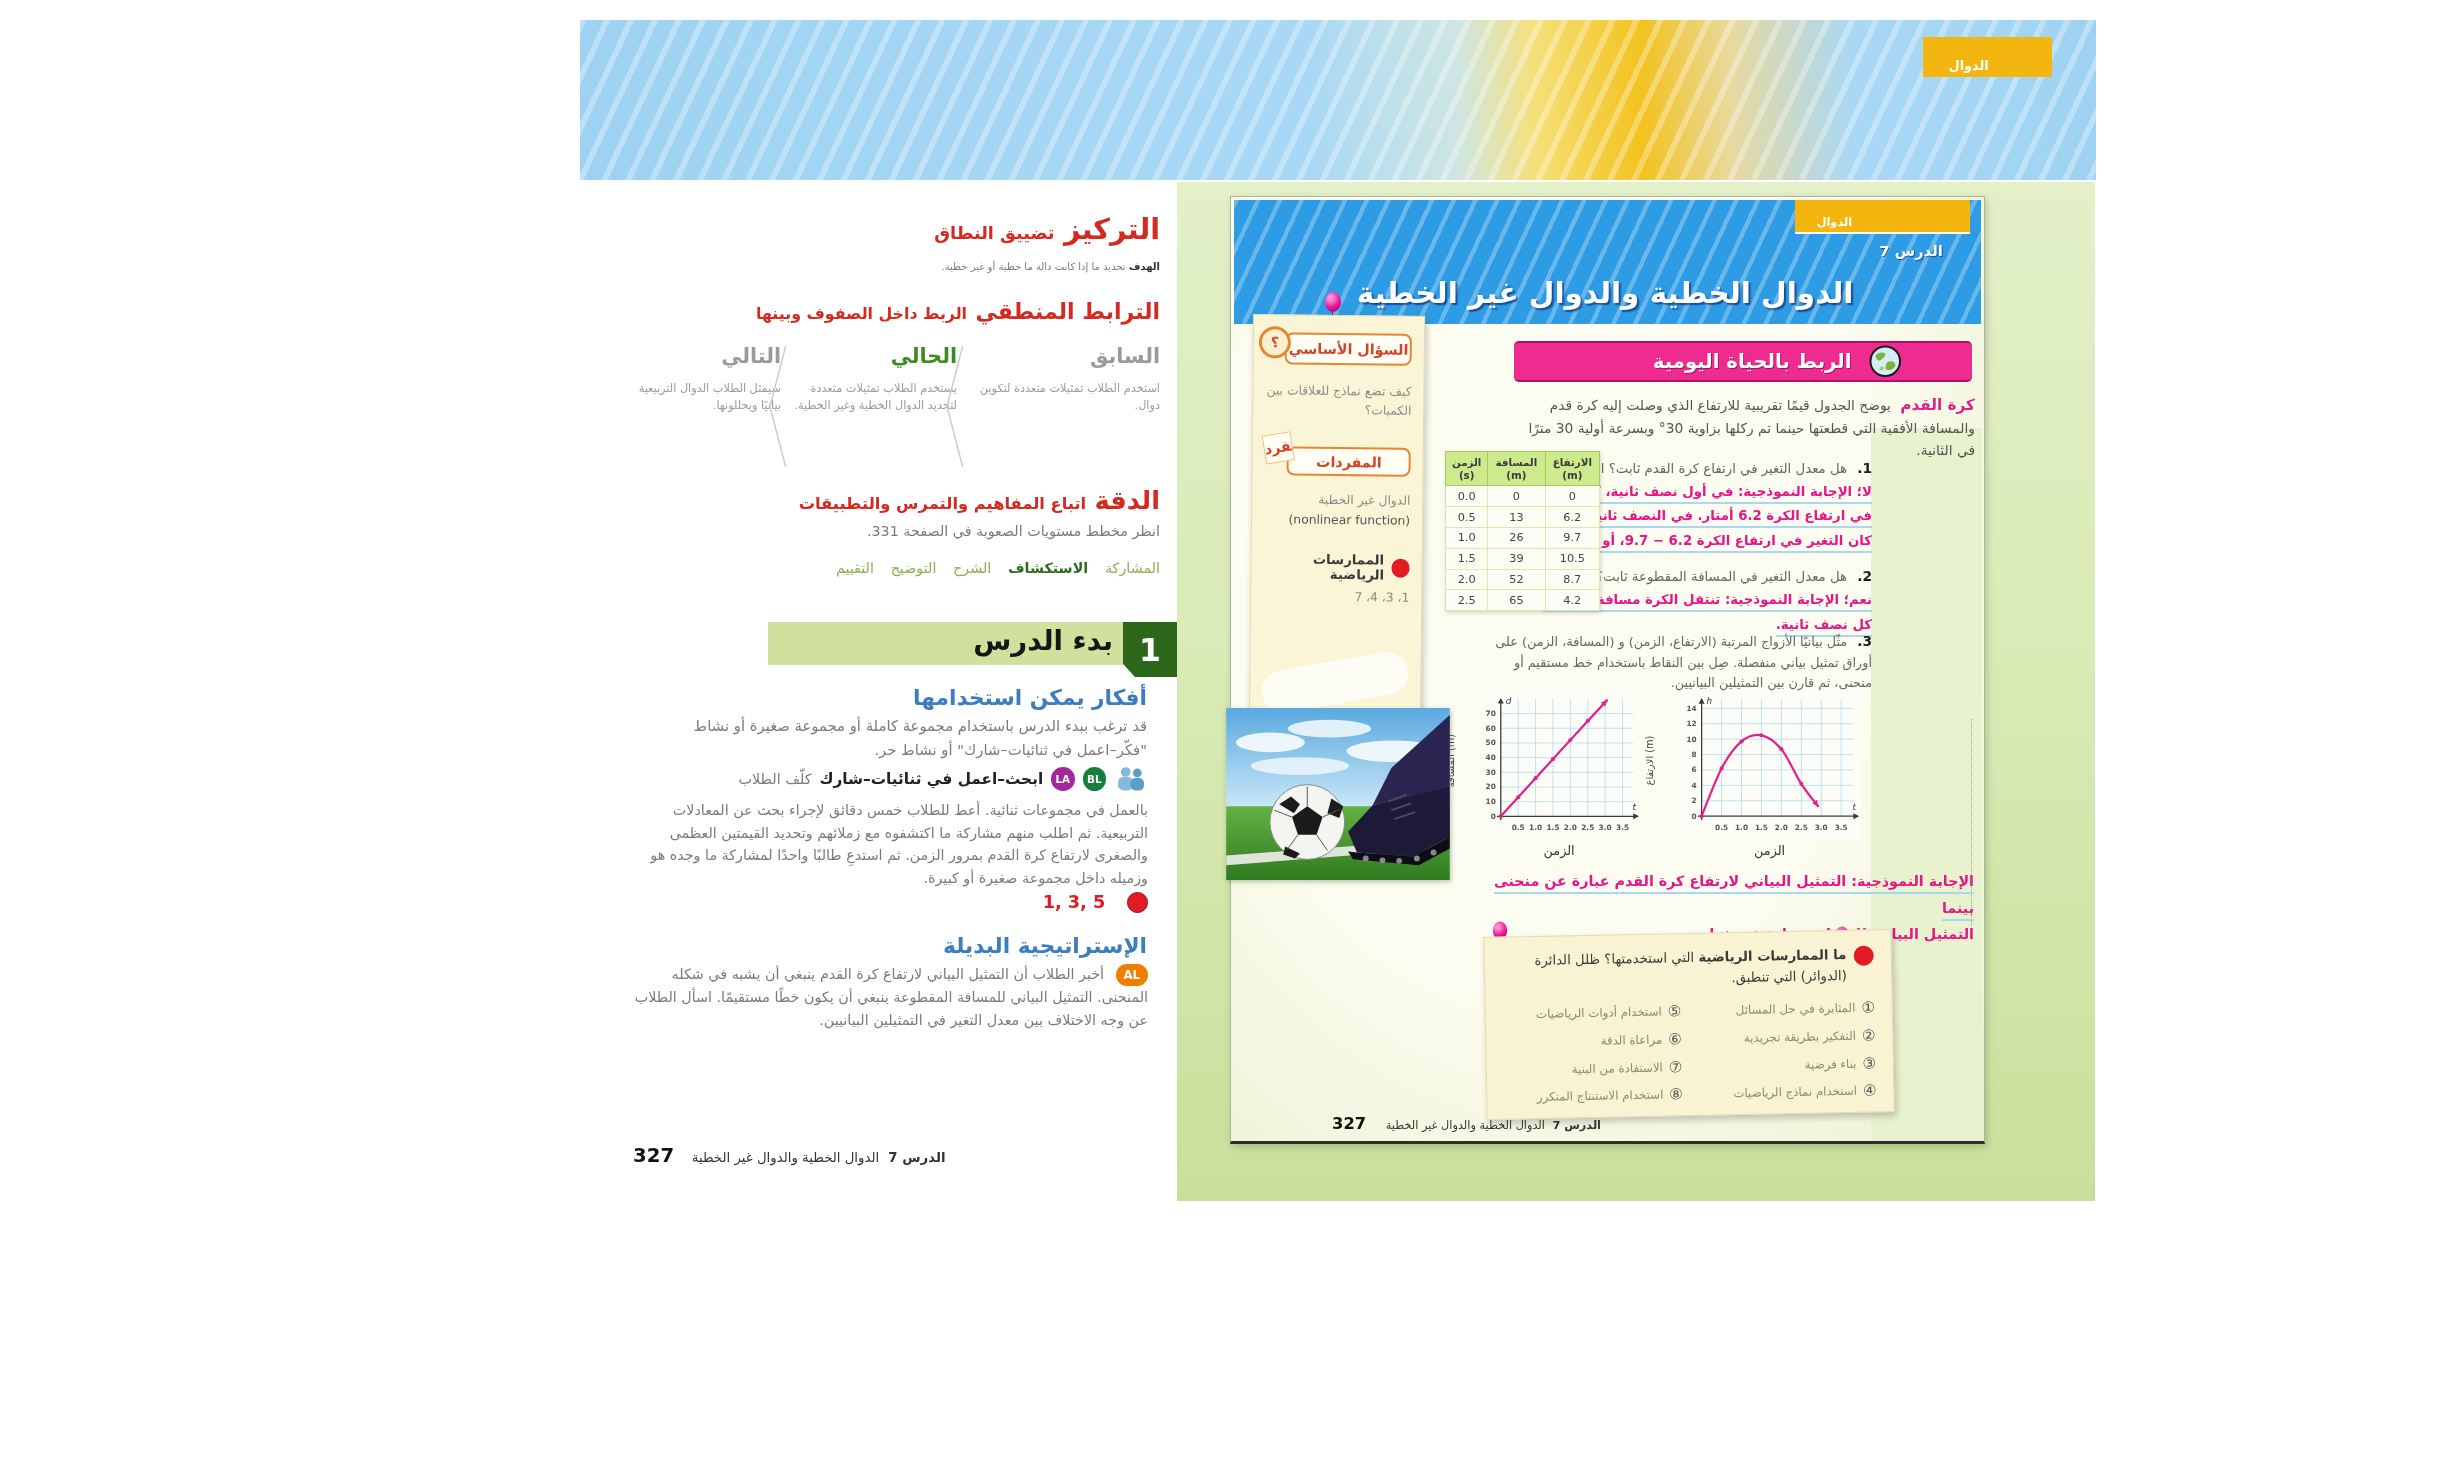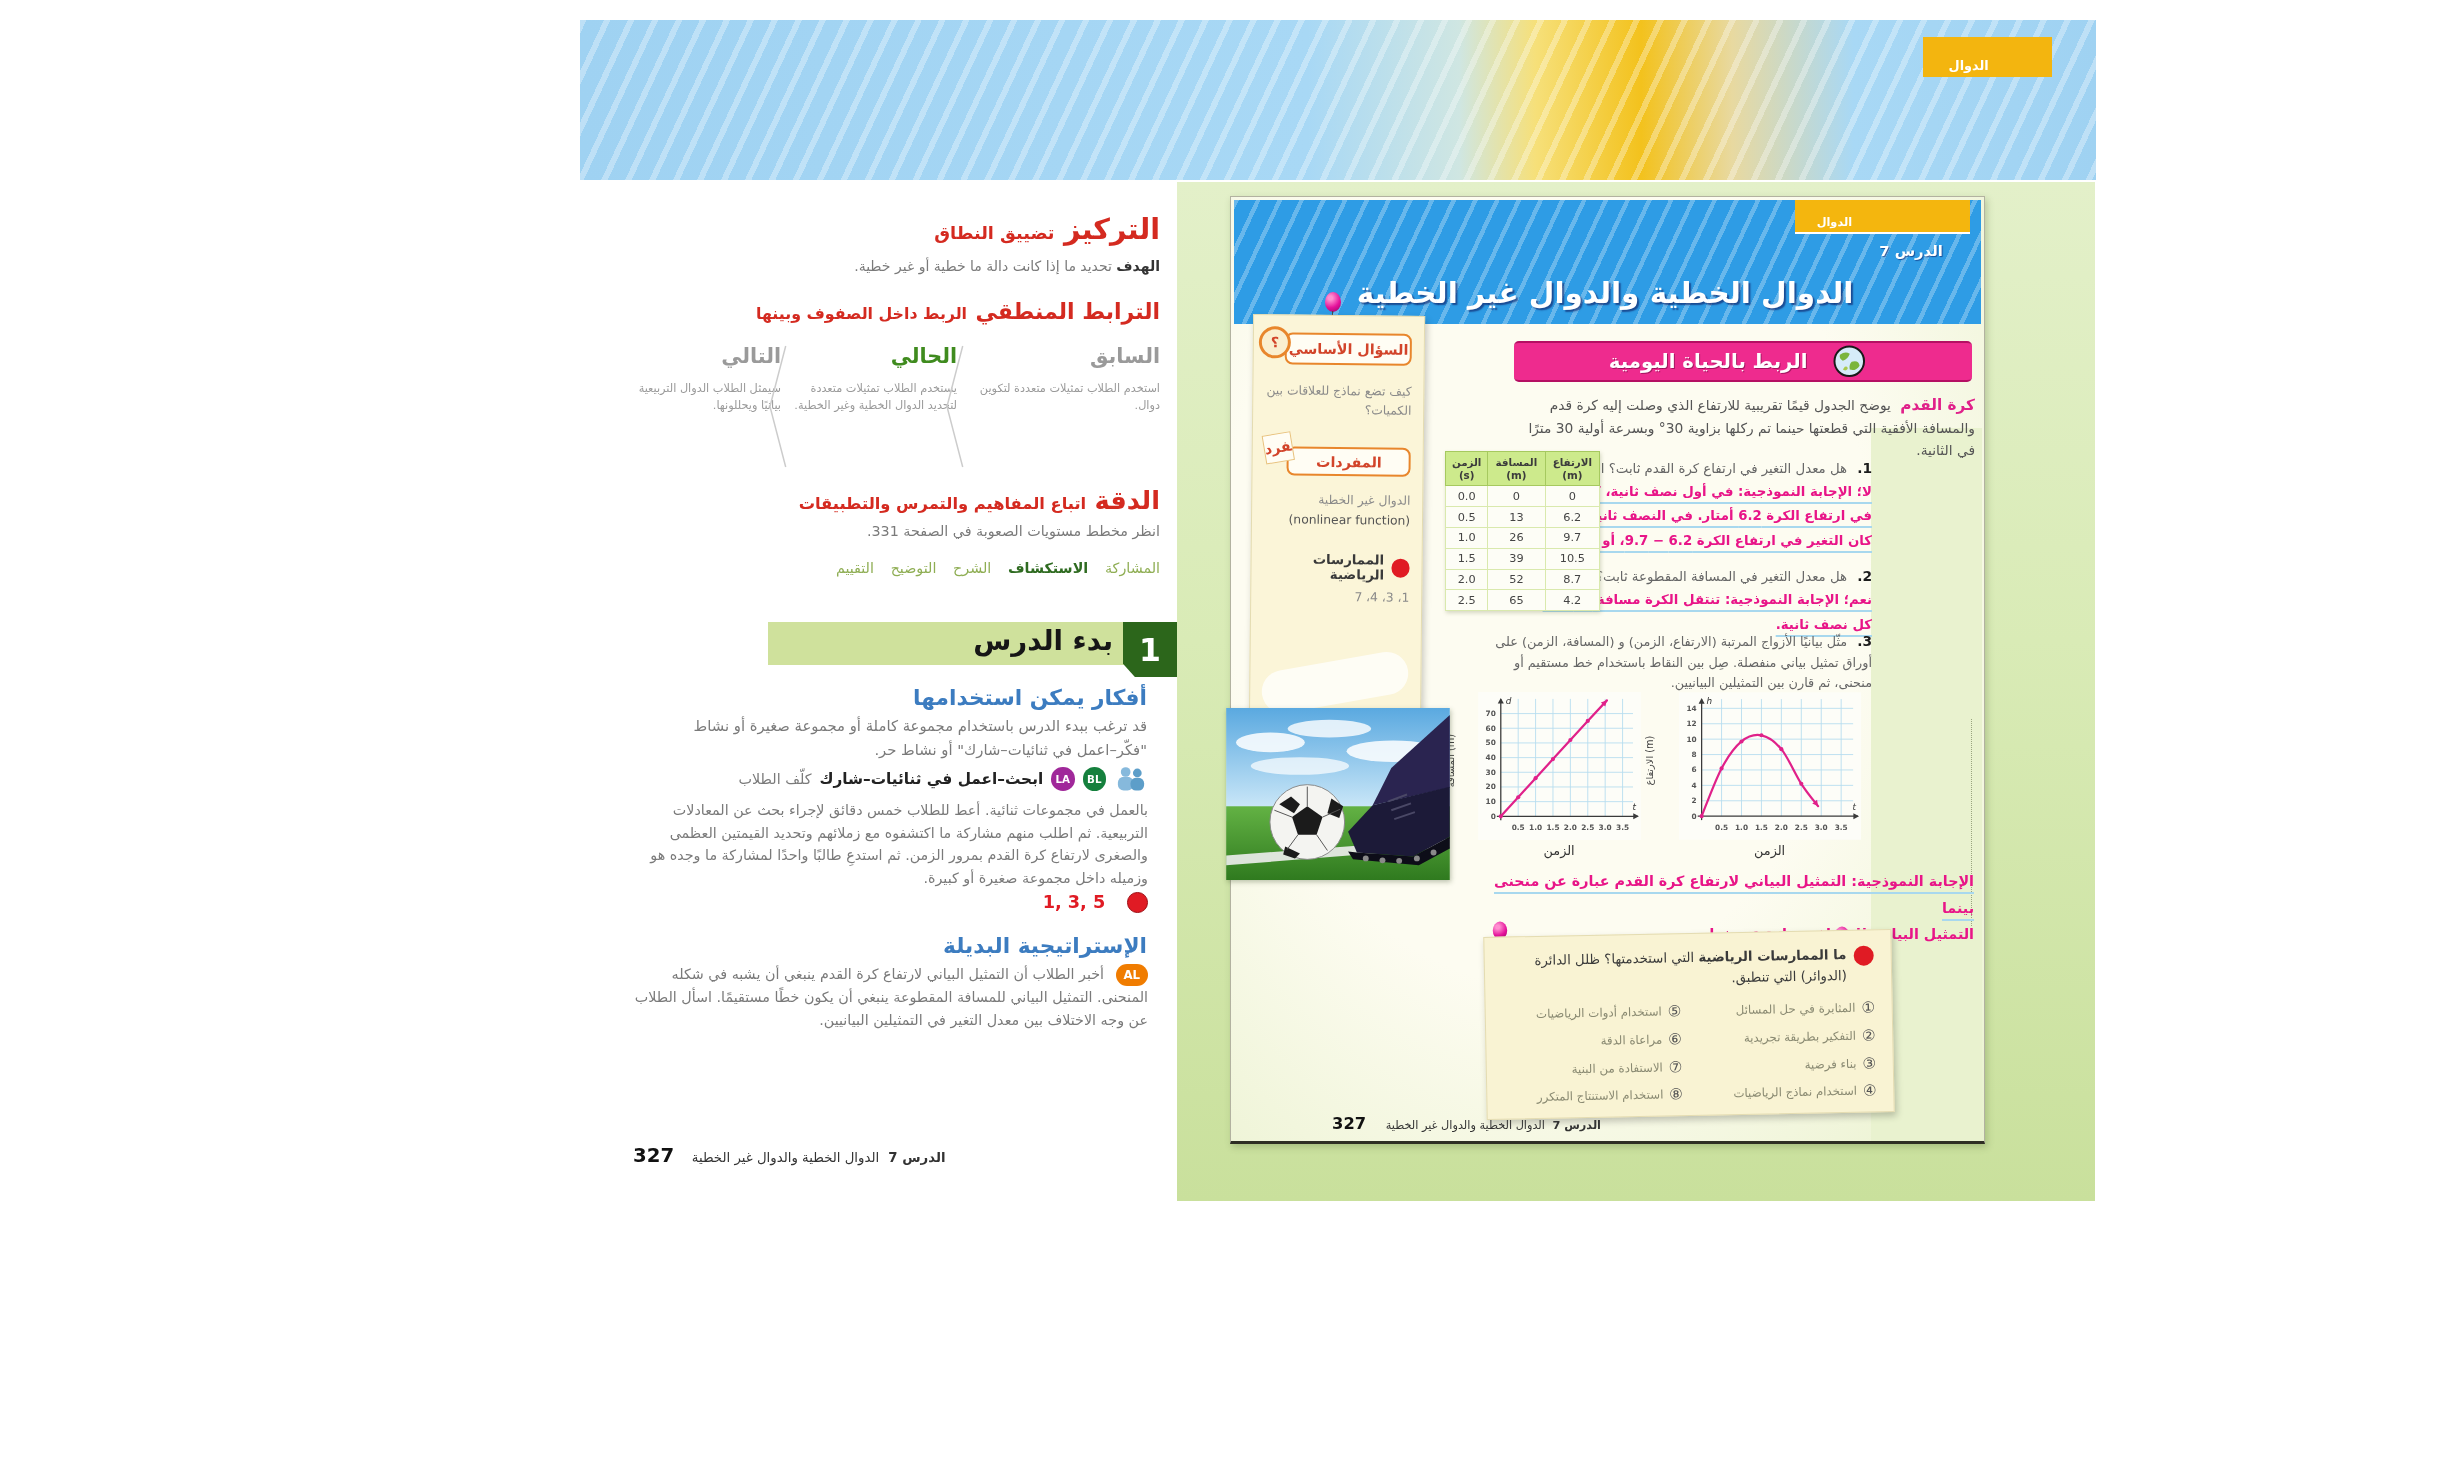--- a/index.html
+++ b/index.html
@@ -12,21 +12,21 @@
   .top-band .stripes{position:absolute;inset:0;
     background:repeating-linear-gradient(115deg,rgba(255,255,255,.32) 0 5.9px,rgba(255,255,255,0) 5.9px 21.7px);}
   .corner-tab{position:absolute;left:1923px;top:37px;width:129px;height:40px;background:#f3b50f;
     display:flex;align-items:flex-end;padding:0 0 3.9px 25.6px;}
   .corner-tab span{color:#ffffff;font-weight:bold;font-size:12.8px;}
   
   .lc{position:absolute;color:#7a7a7a;direction:rtl;text-align:right;}
   .red-h{color:#d42a20;font-weight:bold;}
   .lc-focus{left:581px;top:212px;width:579px;}
   .lc-focus .t1{font-size:28.6px;} .lc-focus .t2{font-size:17.7px;margin-right:6.9px;}
-  .lc-goal{left:581px;top:256px;width:579px;font-size:14px;line-height:21.7px;}
+  .lc-goal{left:581px;top:256px;width:579px;font-size:10px;line-height:21.7px;}
   .lc-goal b{color:#333;}
   .lc-coh{left:581px;top:299px;width:579px;}
   .lc-coh .t1{font-size:22px;} .lc-coh .t2{font-size:15.8px;margin-right:5.9px;}
   .tl-col{position:absolute;direction:rtl;text-align:right;}
   .tl-title{font-size:20.7px;font-weight:bold;color:#9a9a9a;margin-bottom:11.8px;}
   .tl-title.cur{color:#3f8b1e;}
   .tl-text{font-size:11.3px;line-height:17px;color:#9a9a9a;}
   .tl-sep{position:absolute;}
   .lc-rigor{left:581px;top:485px;width:579px;}
   .lc-rigor .t1{font-size:25.6px;} .lc-rigor .t2{font-size:16.3px;margin-right:5.9px;}
@@ -105,21 +105,21 @@
     color:#d2442a;font-size:6.4px;font-weight:bold;overflow:hidden;}
   .note1 .term{margin-top:14.8px;font-size:12.3px;line-height:19.7px;color:#8a8a8a;}
   .note1 .term .en{direction:ltr;display:inline-block;color:#555;}
   .mp-row{margin-top:21.7px;display:flex;align-items:center;gap:6.9px;}
   .mp-row .dot{width:18.7px;height:18.7px;border-radius:50%;background:#e01b24;flex:0 0 auto;}
   .mp-row span{font-size:13.3px;font-weight:bold;color:#3a3a3a;}
   .note1 .mp-n{margin-top:7.9px;font-size:12.3px;color:#8a8a8a;}
   
   .pink-bar{position:absolute;left:1514px;top:341px;width:458px;height:41px;background:#ee2b8e;
     border-top:2.5px solid #b50f63;border-bottom:2.5px solid #b50f63;border-radius:4.9px;
-    display:flex;direction:rtl;align-items:center;gap:25px;padding-right:107px;}
+    display:flex;direction:rtl;align-items:center;gap:17px;padding-right:71px;}
   .pink-bar .txt{color:#fff;font-weight:bold;font-size:19.7px;text-shadow:1px 1px 0.5px rgba(90,0,50,.5);}
   .globe{width:32.5px;height:32.5px;flex:0 0 auto;}
   .sp-intro{position:absolute;left:1517px;top:394px;width:458px;direction:rtl;text-align:right;
     font-size:13.8px;line-height:22.7px;color:#555;}
   .sp-intro .topic{color:#e0218a;font-weight:bold;font-size:15.3px;margin-left:4.9px;}
   
   .q-list{position:absolute;left:1522px;top:458px;width:350px;direction:rtl;text-align:right;}
   .q-item{margin-bottom:12.8px;}
   .q-line{font-size:13.3px;color:#666;line-height:20.7px;}
   .q-num{font-weight:bold;color:#1c1c1c;font-size:13.8px;margin-left:5.9px;}

